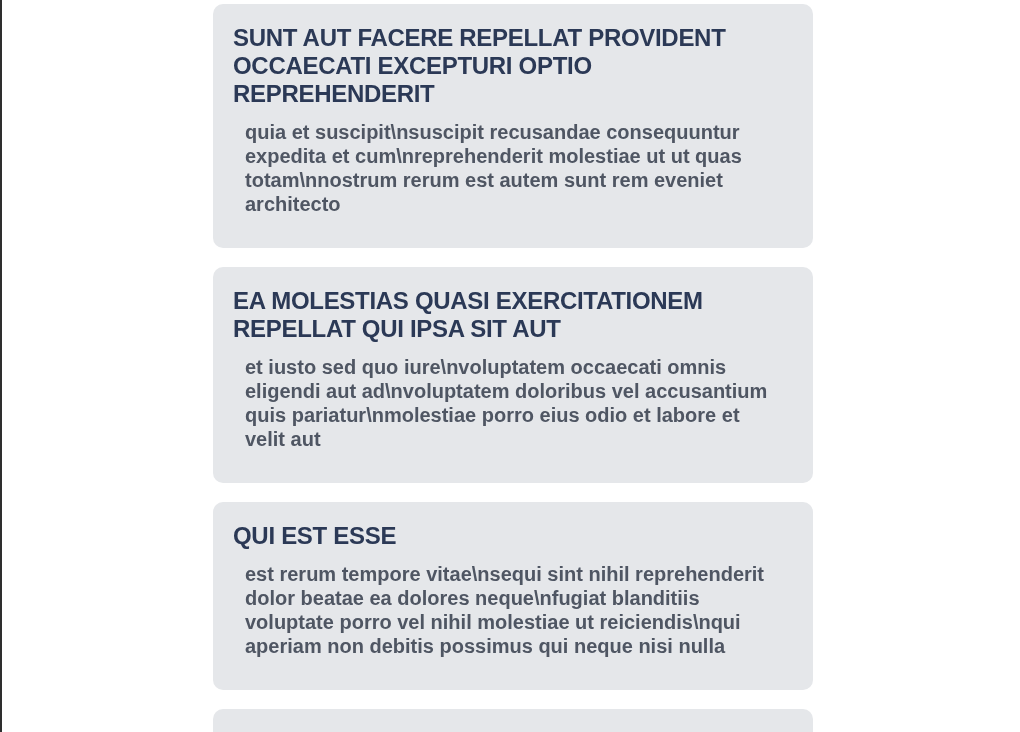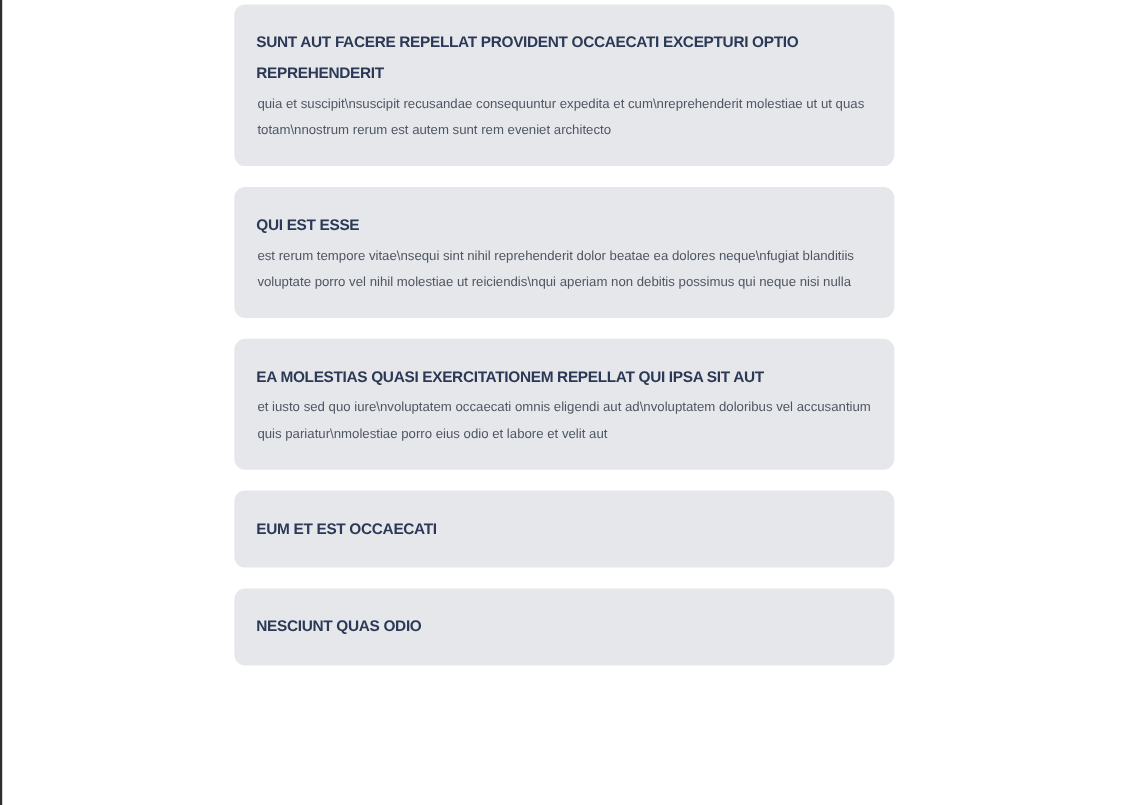--- a/index.html
+++ b/index.html
@@ -27,54 +27,54 @@
   }
   .post-card {
     width: 600px;
     background: #e5e7ea;
     border-radius: 10px;
     padding: 20px;
     margin-bottom: 19px;
   }
   .post-title {
     margin: 0 0 2px 0;
-    font-size: 14px;
+    font-size: 24px;
     font-weight: 700;
     line-height: 28px;
     letter-spacing: -0.3px;
     color: #2b3956;
     text-transform: uppercase;
   }
   .post-body {
-    margin: 1px;
-    font-size: 12px;
-    font-weight: 400;
+    margin: 12px;
+    font-size: 20px;
+    font-weight: 700;
     line-height: 24px;
     color: #4f5663;
   }
 </style>
 </head>
 <body>
 
 <div class="viewport">
   <div class="post-list">
 
     <div class="post-card">
       <h2 class="post-title">SUNT AUT FACERE REPELLAT PROVIDENT OCCAECATI EXCEPTURI OPTIO REPREHENDERIT</h2>
       <p class="post-body">quia et suscipit\nsuscipit recusandae consequuntur expedita et cum\nreprehenderit molestiae ut ut quas totam\nnostrum rerum est autem sunt rem eveniet architecto</p>
     </div>
 
     <div class="post-card">
-      <h2 class="post-title">QUI EST ESSE</h2>
-      <p class="post-body">est rerum tempore vitae\nsequi sint nihil reprehenderit dolor beatae ea dolores neque\nfugiat blanditiis voluptate porro vel nihil molestiae ut reiciendis\nqui aperiam non debitis possimus qui neque nisi nulla</p>
+      <h2 class="post-title">EA MOLESTIAS QUASI EXERCITATIONEM REPELLAT QUI IPSA SIT AUT</h2>
+      <p class="post-body">et iusto sed quo iure\nvoluptatem occaecati omnis eligendi aut ad\nvoluptatem doloribus vel accusantium quis pariatur\nmolestiae porro eius odio et labore et velit aut</p>
     </div>
 
     <div class="post-card">
-      <h2 class="post-title">EA MOLESTIAS QUASI EXERCITATIONEM REPELLAT QUI IPSA SIT AUT</h2>
-      <p class="post-body">et iusto sed quo iure\nvoluptatem occaecati omnis eligendi aut ad\nvoluptatem doloribus vel accusantium quis pariatur\nmolestiae porro eius odio et labore et velit aut</p>
+      <h2 class="post-title">QUI EST ESSE</h2>
+      <p class="post-body">est rerum tempore vitae\nsequi sint nihil reprehenderit dolor beatae ea dolores neque\nfugiat blanditiis voluptate porro vel nihil molestiae ut reiciendis\nqui aperiam non debitis possimus qui neque nisi nulla</p>
     </div>
 
     <div class="post-card">
       <h2 class="post-title">EUM ET EST OCCAECATI</h2>
     </div>
 
     <div class="post-card">
       <h2 class="post-title">NESCIUNT QUAS ODIO</h2>
       <p class="post-body"></p>
     </div>

